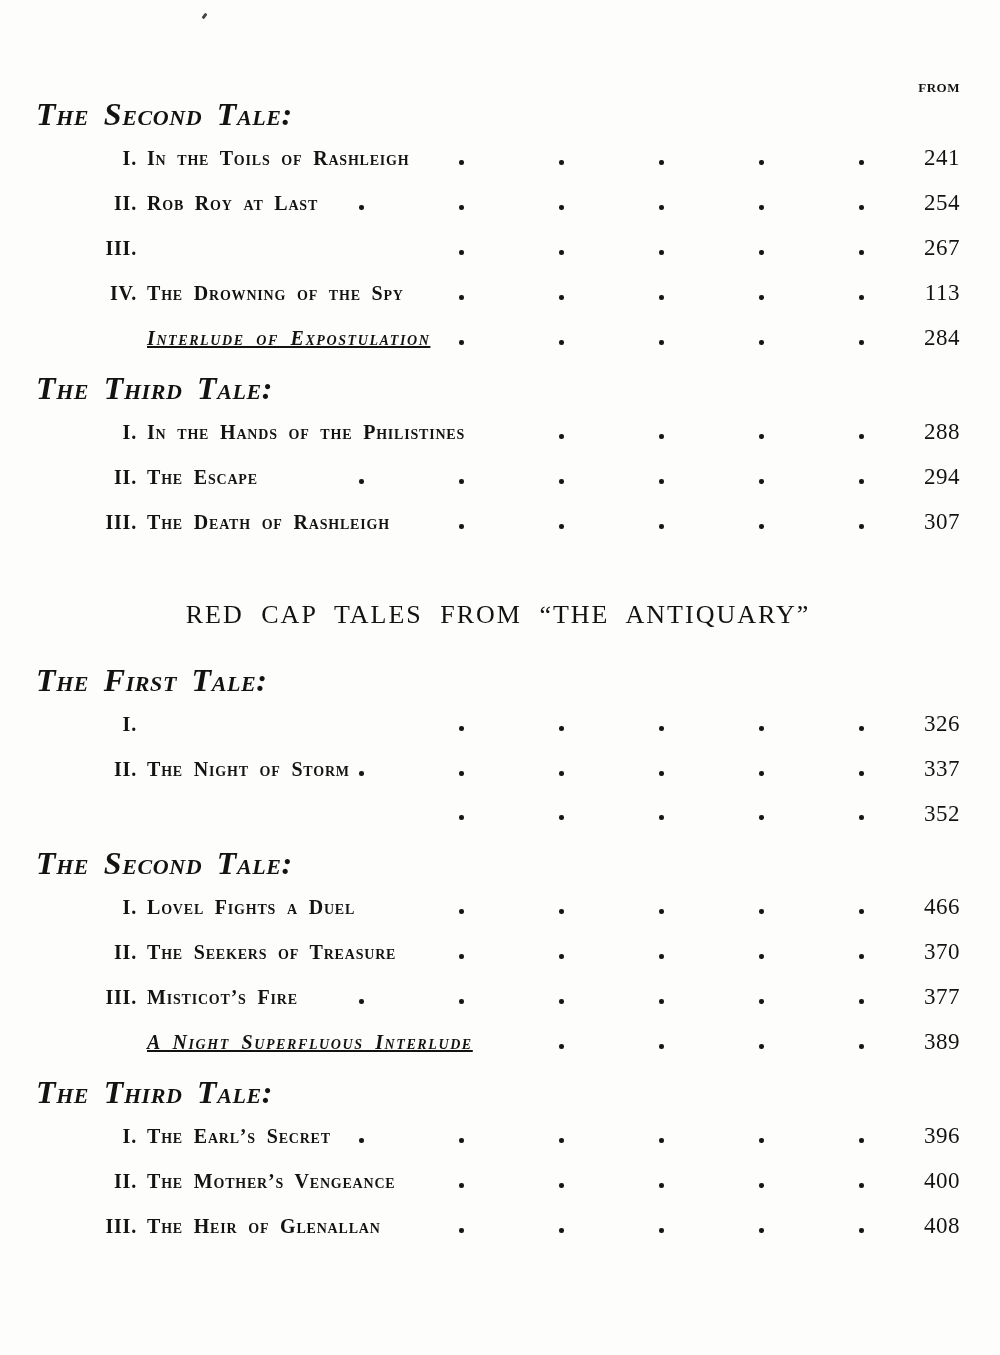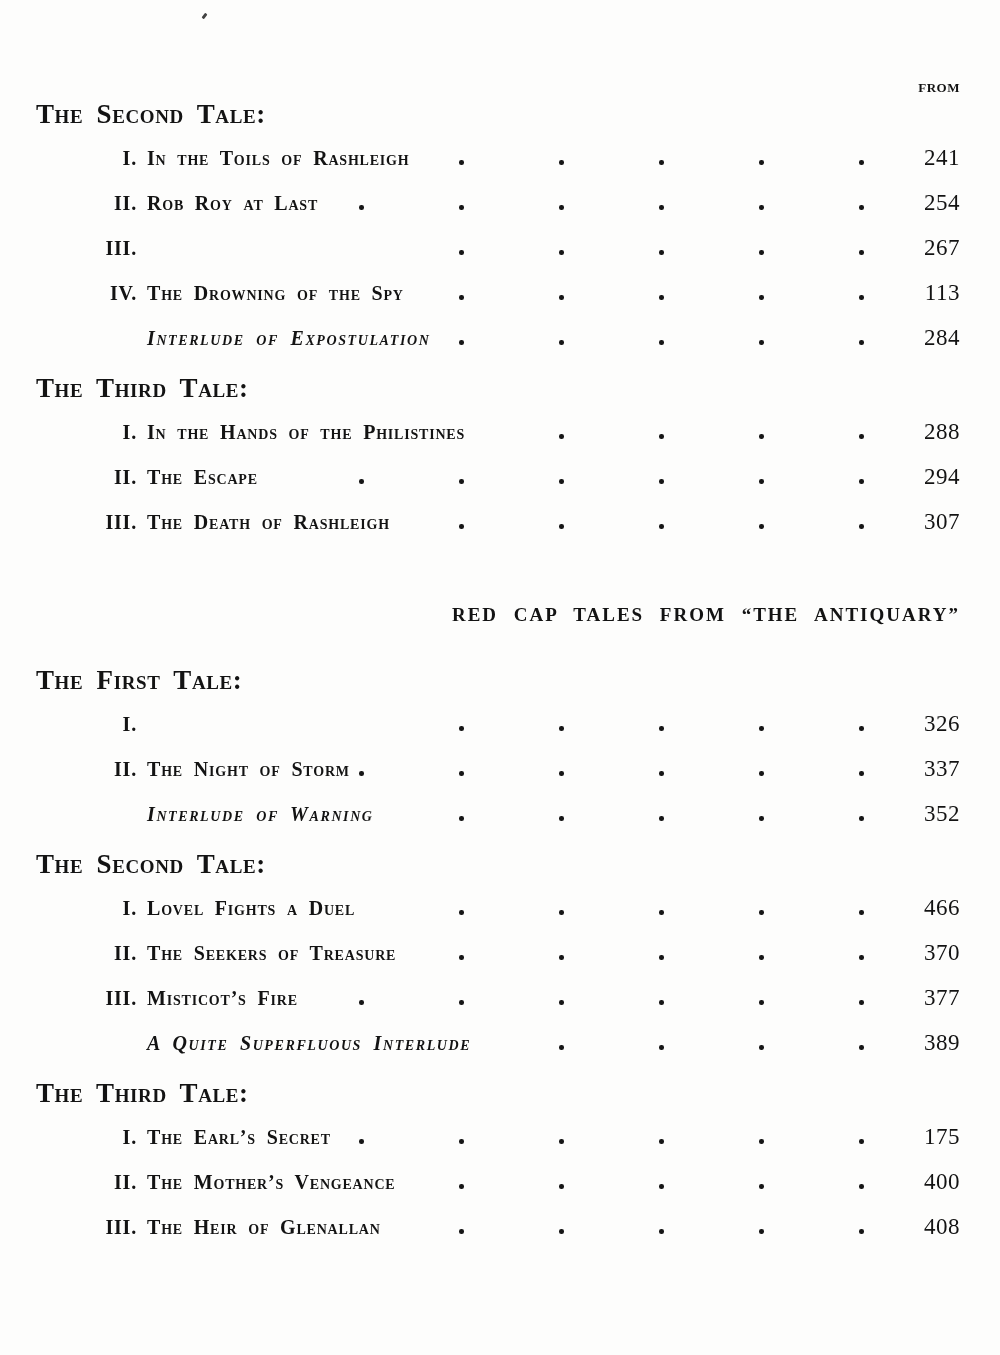--- a/index.html
+++ b/index.html
@@ -38,48 +38,49 @@
     text-align:right;
     margin-top:34px;
     font-size:13px;font-weight:700;letter-spacing:.5px;
     line-height:16px;
   }
   
   .toc{margin-top:2px;}
   .section{margin-bottom:18px;}
   .section-heading{
     font-variant:small-caps;
-    font-size:27px;font-weight:700;
+    font-size:32px;font-weight:700;
     letter-spacing:.6px;word-spacing:6px;
     line-height:32px;
     margin-bottom:12px;
+    font-style:italic;
   }
   .part-heading{
-    text-align:right;
-    font-size:19px;font-weight:700;
+    text-align:center;
+    font-size:26px;font-weight:400;
     letter-spacing:2px;word-spacing:9px;
     line-height:42px;
     margin:56px 0 28px 0;
   }
   
   .entry{
     display:flex;align-items:baseline;
     line-height:31px;
     margin-bottom:13px;
     font-variant:small-caps;
     font-size:20px;font-weight:700;
     letter-spacing:.8px;word-spacing:5px;
   }
   .entry-num{
     width:101px;flex:0 0 101px;
     text-align:right;
     padding-right:10px;box-sizing:content-box;
   }
   .entry-title{white-space:nowrap;}
-  .interlude .entry-title{font-style:italic;letter-spacing:1.6px;}
+  .interlude .entry-title{font-style:italic;letter-spacing:1.6px;text-decoration:underline;}
   .leader{
     flex:1 1 auto;min-width:0;
     align-self:stretch;
     position:relative;
     margin:0 6px 0 2px;
   }
   .dot{
     position:absolute;bottom:9px;
     width:5px;height:5px;border-radius:45%;
     background:#161616;
@@ -242,21 +243,20 @@
               <span class="dot" style="right: 228px;"></span>
               <span class="dot" style="right: 328px;"></span>
               <span class="dot" style="right: 428px;"></span>
               <span class="dot" style="right: 528px;"></span>
             </span>
     <span class="entry-page">337</span>
   </div>
 
   <div class="entry interlude">
     <span class="entry-num"></span>
-    <span class="entry-title">Interlude of Warning</span>
     <span class="leader">
               <span class="dot" style="right: 28px;"></span>
               <span class="dot" style="right: 128px;"></span>
               <span class="dot" style="right: 228px;"></span>
               <span class="dot" style="right: 328px;"></span>
               <span class="dot" style="right: 428px;"></span>
             </span>
     <span class="entry-page">352</span>
   </div>
 </div>
@@ -300,21 +300,21 @@
               <span class="dot" style="right: 228px;"></span>
               <span class="dot" style="right: 328px;"></span>
               <span class="dot" style="right: 428px;"></span>
               <span class="dot" style="right: 528px;"></span>
             </span>
     <span class="entry-page">377</span>
   </div>
 
   <div class="entry interlude">
     <span class="entry-num"></span>
-    <span class="entry-title">A Quite Superfluous Interlude</span>
+    <span class="entry-title">A Night Superfluous Interlude</span>
     <span class="leader">
               <span class="dot" style="right: 28px;"></span>
               <span class="dot" style="right: 128px;"></span>
               <span class="dot" style="right: 228px;"></span>
               <span class="dot" style="right: 328px;"></span>
             </span>
     <span class="entry-page">389</span>
   </div>
 </div>
   </div>
@@ -326,21 +326,21 @@
     <span class="entry-num">I.</span>
     <span class="entry-title">The Earl’s Secret</span>
     <span class="leader">
               <span class="dot" style="right: 28px;"></span>
               <span class="dot" style="right: 128px;"></span>
               <span class="dot" style="right: 228px;"></span>
               <span class="dot" style="right: 328px;"></span>
               <span class="dot" style="right: 428px;"></span>
               <span class="dot" style="right: 528px;"></span>
             </span>
-    <span class="entry-page">175</span>
+    <span class="entry-page">396</span>
   </div>
 
   <div class="entry">
     <span class="entry-num">II.</span>
     <span class="entry-title">The Mother’s Vengeance</span>
     <span class="leader">
               <span class="dot" style="right: 28px;"></span>
               <span class="dot" style="right: 128px;"></span>
               <span class="dot" style="right: 228px;"></span>
               <span class="dot" style="right: 328px;"></span>

